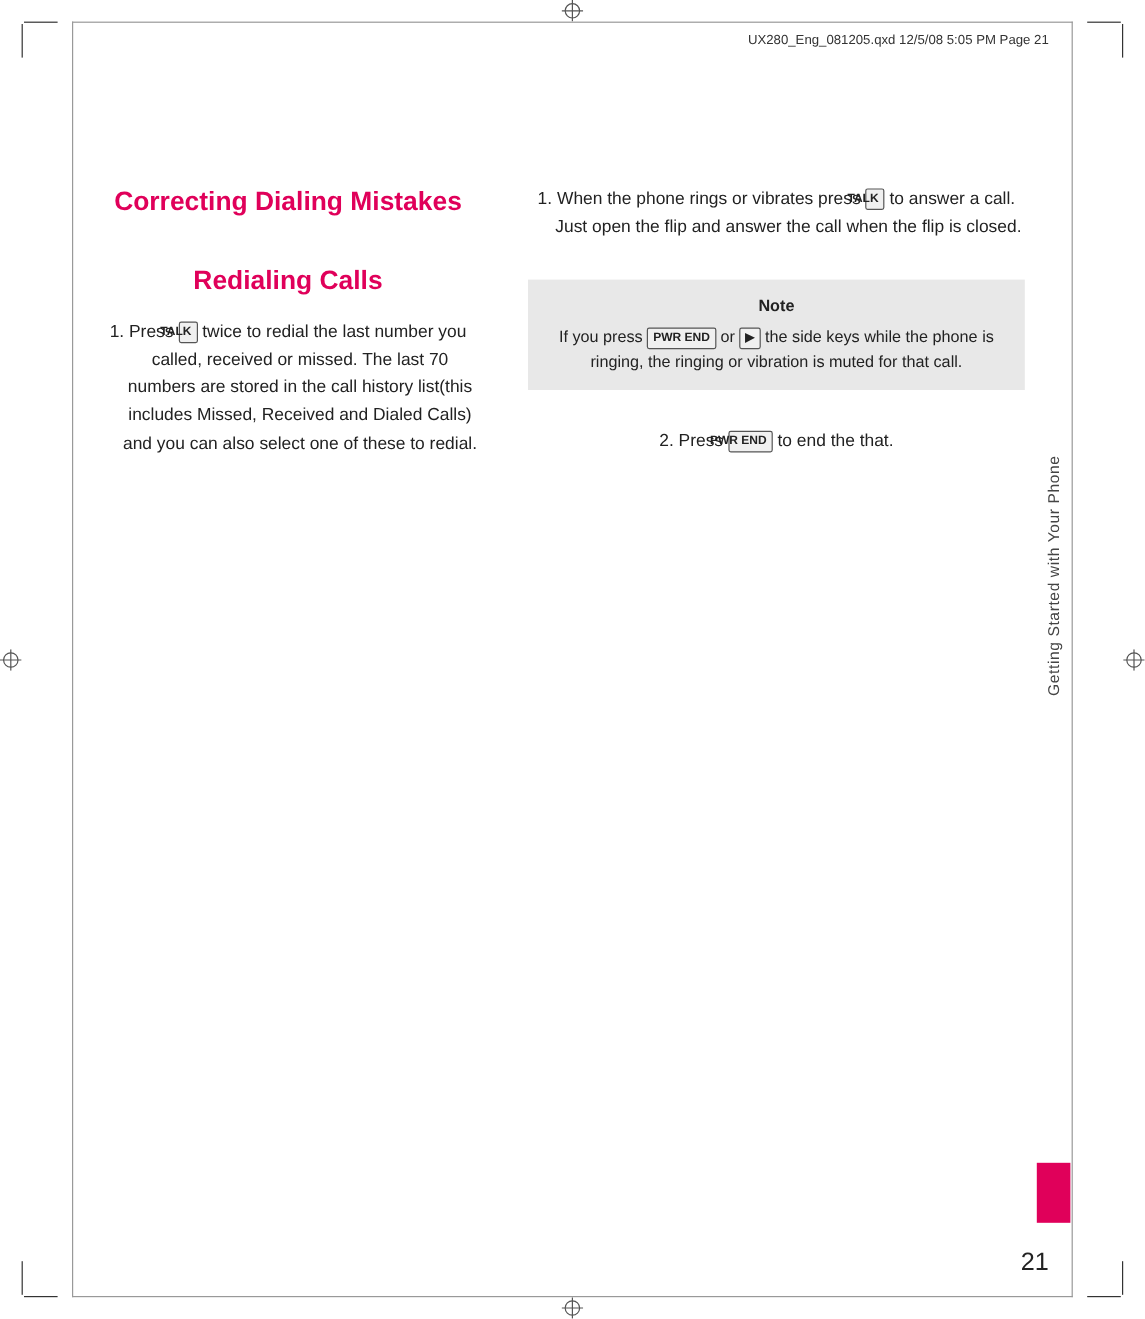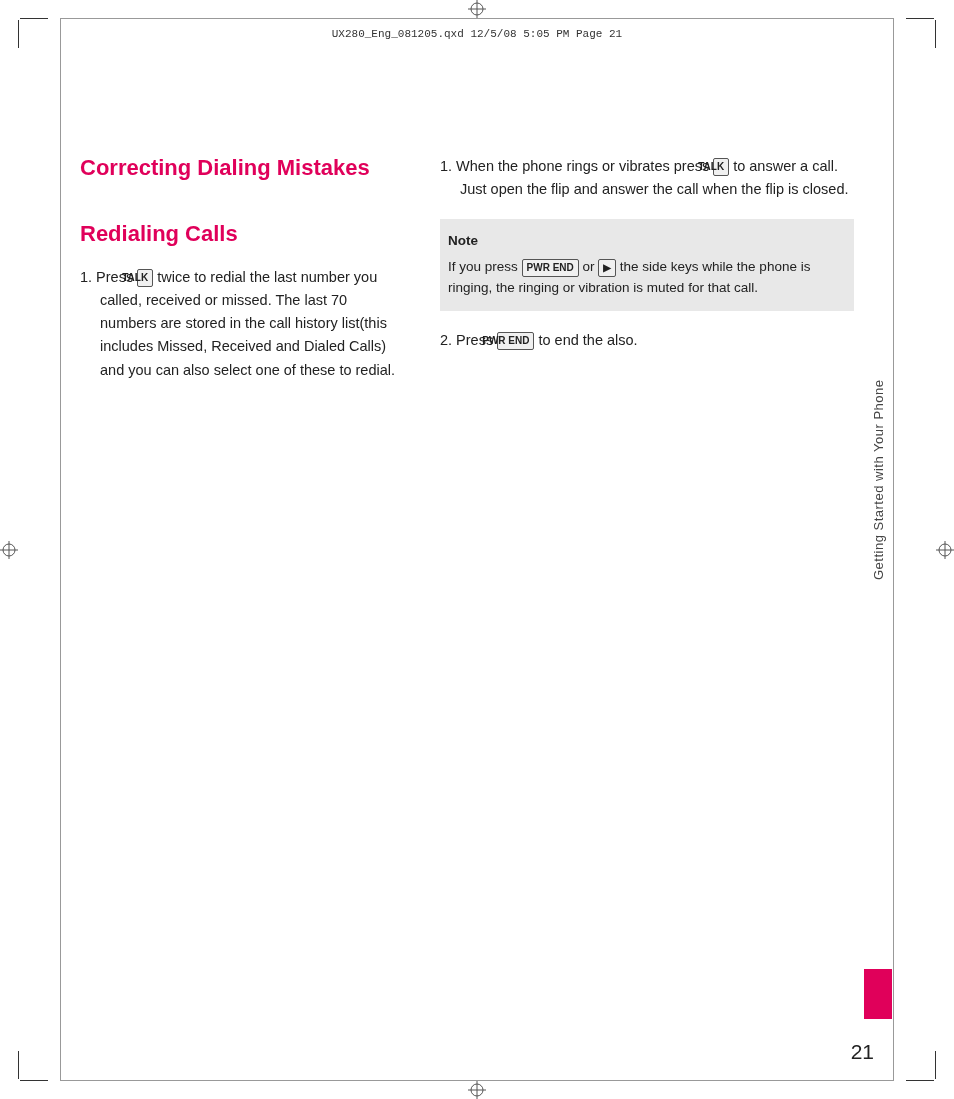--- a/index.html
+++ b/index.html
@@ -64,23 +64,23 @@
     .crop-br-v { bottom: 20px; right: 18px; width: 1px; height: 28px; }
 
     
     .header-line {
       position: absolute;
       top: 28px;
       left: 80px;
       right: 80px;
       font-size: 11px;
       color: #333;
-      font-family: Liberation Mono, monospace;
+      font-family: Liberation Sans, sans-serif;
       display: flex;
-      justify-content: center;
+      justify-content: flex-end;
     }
 
     
     .reg-mark-top {
       position: absolute;
       top: 0;
       left: 50%;
       transform: translateX(-50%);
       width: 18px;
       height: 18px;
@@ -113,20 +113,21 @@
     
     .content-area {
       position: absolute;
       top: 155px;
       left: 80px;
       right: 100px;
       bottom: 80px;
       display: flex;
       flex-direction: row;
       gap: 40px;
+      text-align: center;
     }
 
     
     .left-column {
       flex: 0 0 320px;
     }
 
     
     .right-column {
       flex: 1;
@@ -165,21 +166,21 @@
       vertical-align: middle;
       line-height: 1.4;
       font-family: Arial, sans-serif;
     }
 
     
     .note-box {
       background: #e8e8e8;
       border: none;
       padding: 12px 8px;
-      margin: 18px 0;
+      margin: 32px 0;
       font-size: 13.5px;
       line-height: 1.55;
       color: #222;
     }
     .note-box .note-title {
       font-weight: bold;
       font-size: 13.5px;
       color: #222;
       margin-bottom: 5px;
     }
@@ -317,21 +318,21 @@
         <span class="key-btn">PWR END</span>
         <span>or</span>
         <span class="key-btn">▶</span>
         <span>the side keys while the phone is ringing, the ringing or vibration is muted for that call.</span>
       </div>
 
       <ol style="margin-top: 12px;">
         <li>
           <span>2. Press</span>
           <span class="key-btn">PWR END</span>
-          <span>to end the also.</span>
+          <span>to end the that.</span>
         </li>
       </ol>
     </div>
 
   </div>
 </div>
 
 <div class="sidebar-label">Getting Started with Your Phone</div>
 
 <div class="sidebar-pink"></div>

